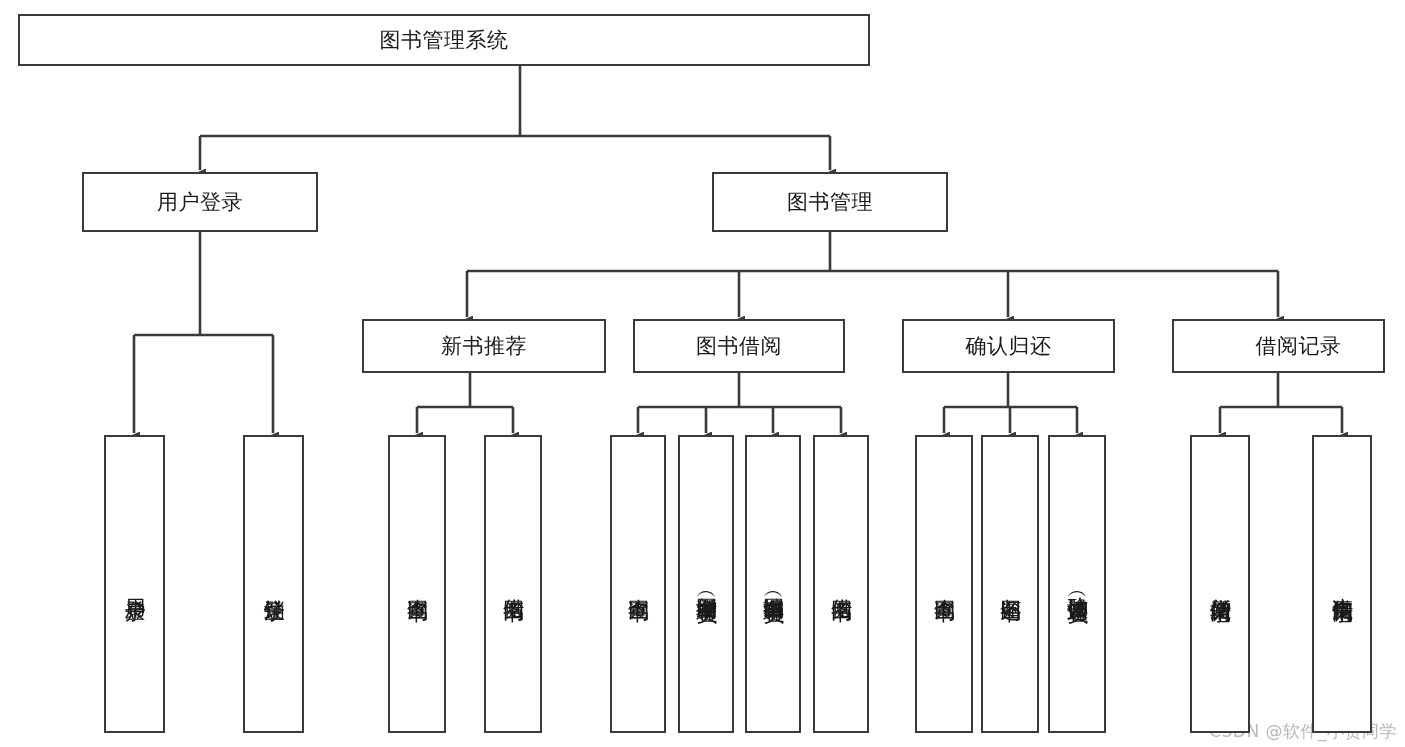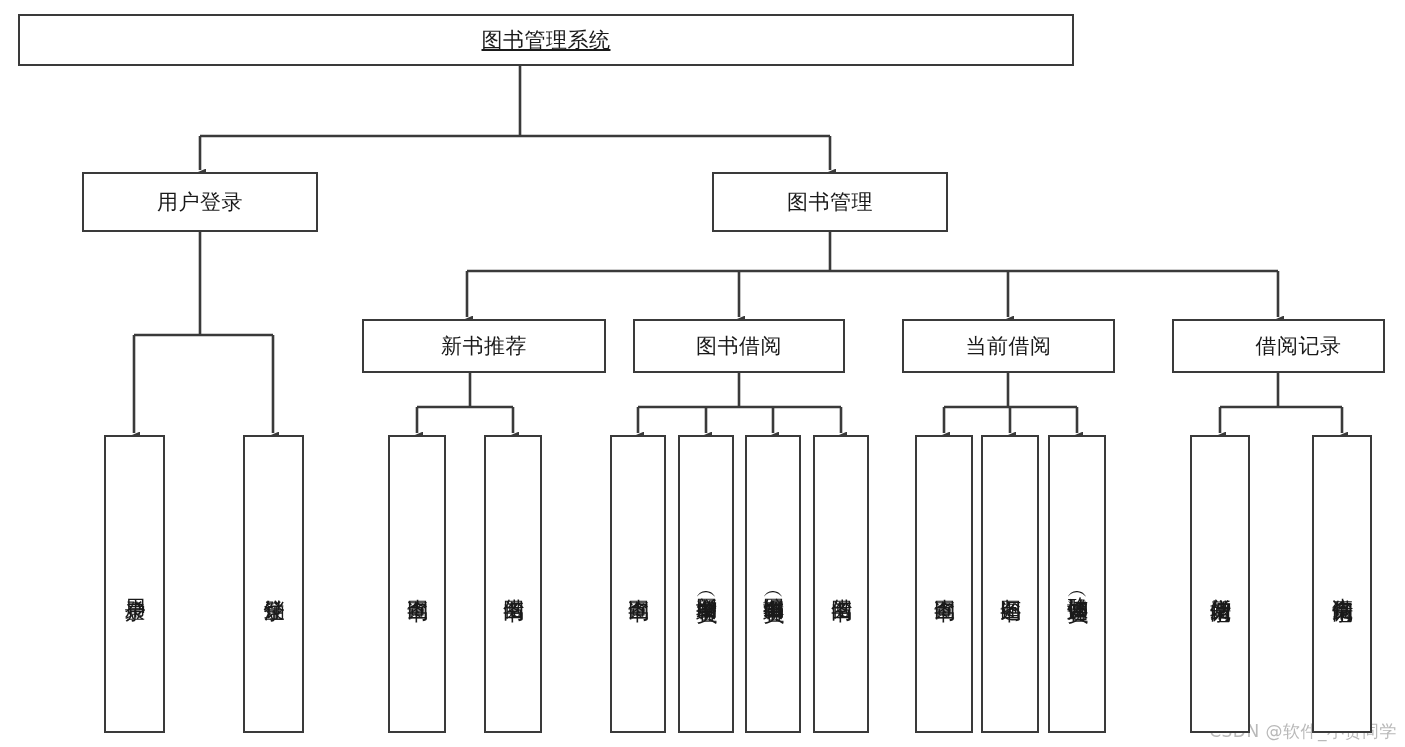--- a/index.html
+++ b/index.html
@@ -105,37 +105,37 @@
         <line x1="1010" y1="407" x2="1010" y2="433" marker-end="url(#arrow)"></line>
         <line x1="1077" y1="407" x2="1077" y2="433" marker-end="url(#arrow)"></line>
         <line x1="1278" y1="373" x2="1278" y2="407"></line>
         <line x1="1220" y1="407" x2="1342" y2="407"></line>
         <line x1="1220" y1="407" x2="1220" y2="433" marker-end="url(#arrow)"></line>
         <line x1="1342" y1="407" x2="1342" y2="433" marker-end="url(#arrow)"></line>
       </g>
   </svg>
 
   <div class="watermark">CSDN @软件_小贺同学</div>
-<div class="node horiz" style="left: 18px; top: 14px; width: 1056px; height: 52px; text-decoration: underline;">
+<div class="node horiz" style="left: 18px; top: 14px; width: 852px; height: 52px;">
       <span>图书管理系统</span>
     </div>
     <div class="node horiz" style="left: 82px; top: 172px; width: 236px; height: 60px;">
       <span>用户登录</span>
     </div>
     <div class="node horiz" style="left: 712px; top: 172px; width: 236px; height: 60px; font-family: Liberation Mono, monospace;">
       <span>图书管理</span>
     </div>
     <div class="node horiz" style="left: 362px; top: 319px; width: 244px; height: 54px;">
       <span>新书推荐</span>
     </div>
     <div class="node horiz" style="left: 633px; top: 319px; width: 212px; height: 54px;">
       <span>图书借阅</span>
     </div>
     <div class="node horiz" style="left: 902px; top: 319px; width: 213px; height: 54px;">
-      <span>当前借阅</span>
+      <span>确认归还</span>
     </div>
     <div class="node horiz" style="left: 1172px; top: 319px; width: 213px; height: 54px; padding-left: 40px;">
       <span>借阅记录</span>
     </div>
     <div class="node vert" style="left: 104px; top: 435px; width: 61px; height: 298px;">
       <span class="vtext">用户登录</span>
     </div>
     <div class="node vert" style="left: 243px; top: 435px; width: 61px; height: 298px;">
       <span class="vtext">注销登录</span>
     </div>

